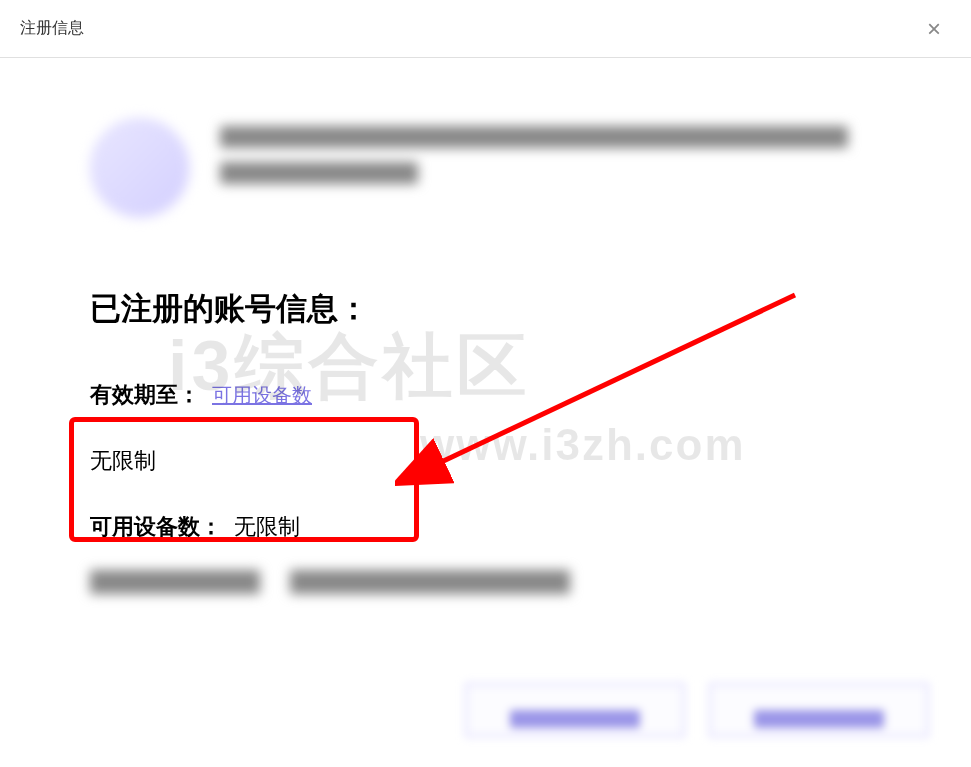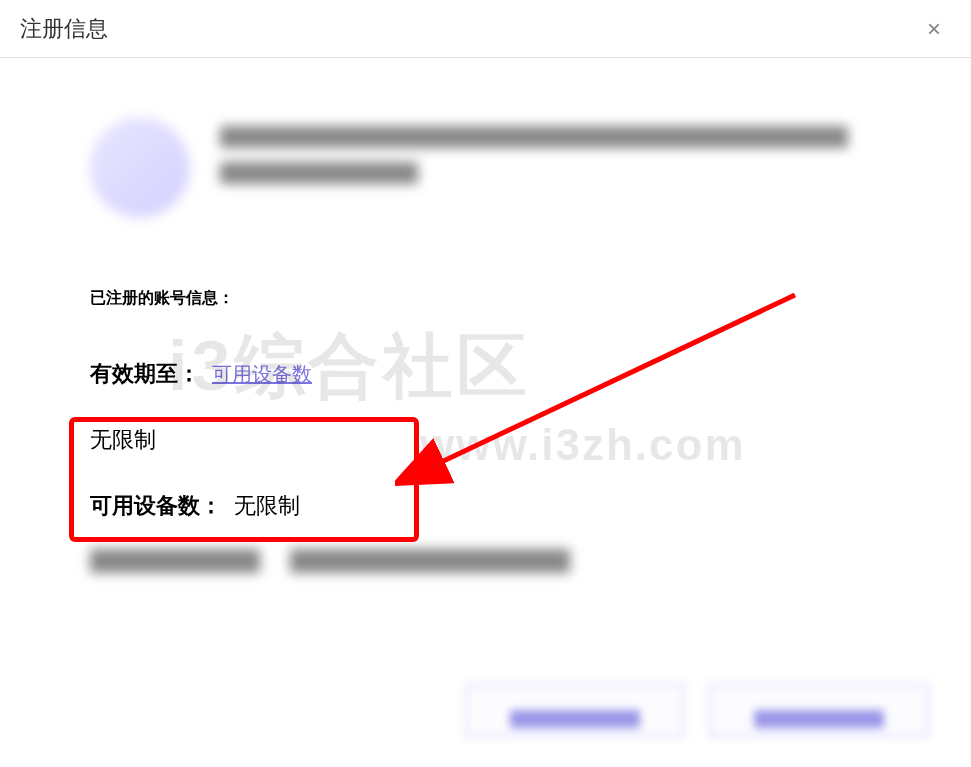--- a/index.html
+++ b/index.html
@@ -17,21 +17,21 @@
     }
     .header {
       height: 58px;
       border-bottom: 1px solid #e0e0e0;
       display: flex;
       align-items: center;
       justify-content: space-between;
       padding: 0 20px;
     }
     .title {
-      font-size: 22px;
+      font-size: 16px;
       color: #333;
       font-weight: 400;
     }
     .close-btn {
       font-size: 24px;
       color: #888;
       cursor: pointer;
       padding: 4px 10px;
       background: none;
       border: none;
@@ -67,21 +67,21 @@
       border-radius: 2px;
     }
     .blur-line.w1 { width: 95%; }
     .blur-line.w2 { width: 30%; }
 
     .info-section {
       padding-left: 0;
       position: relative;
     }
     .section-heading {
-      font-size: 16px;
+      font-size: 31px;
       font-weight: 700;
       color: #000;
       margin-bottom: 50px;
     }
     .info-row {
       display: flex;
       align-items: center;
       margin-bottom: 36px;
       font-size: 22px;
     }

